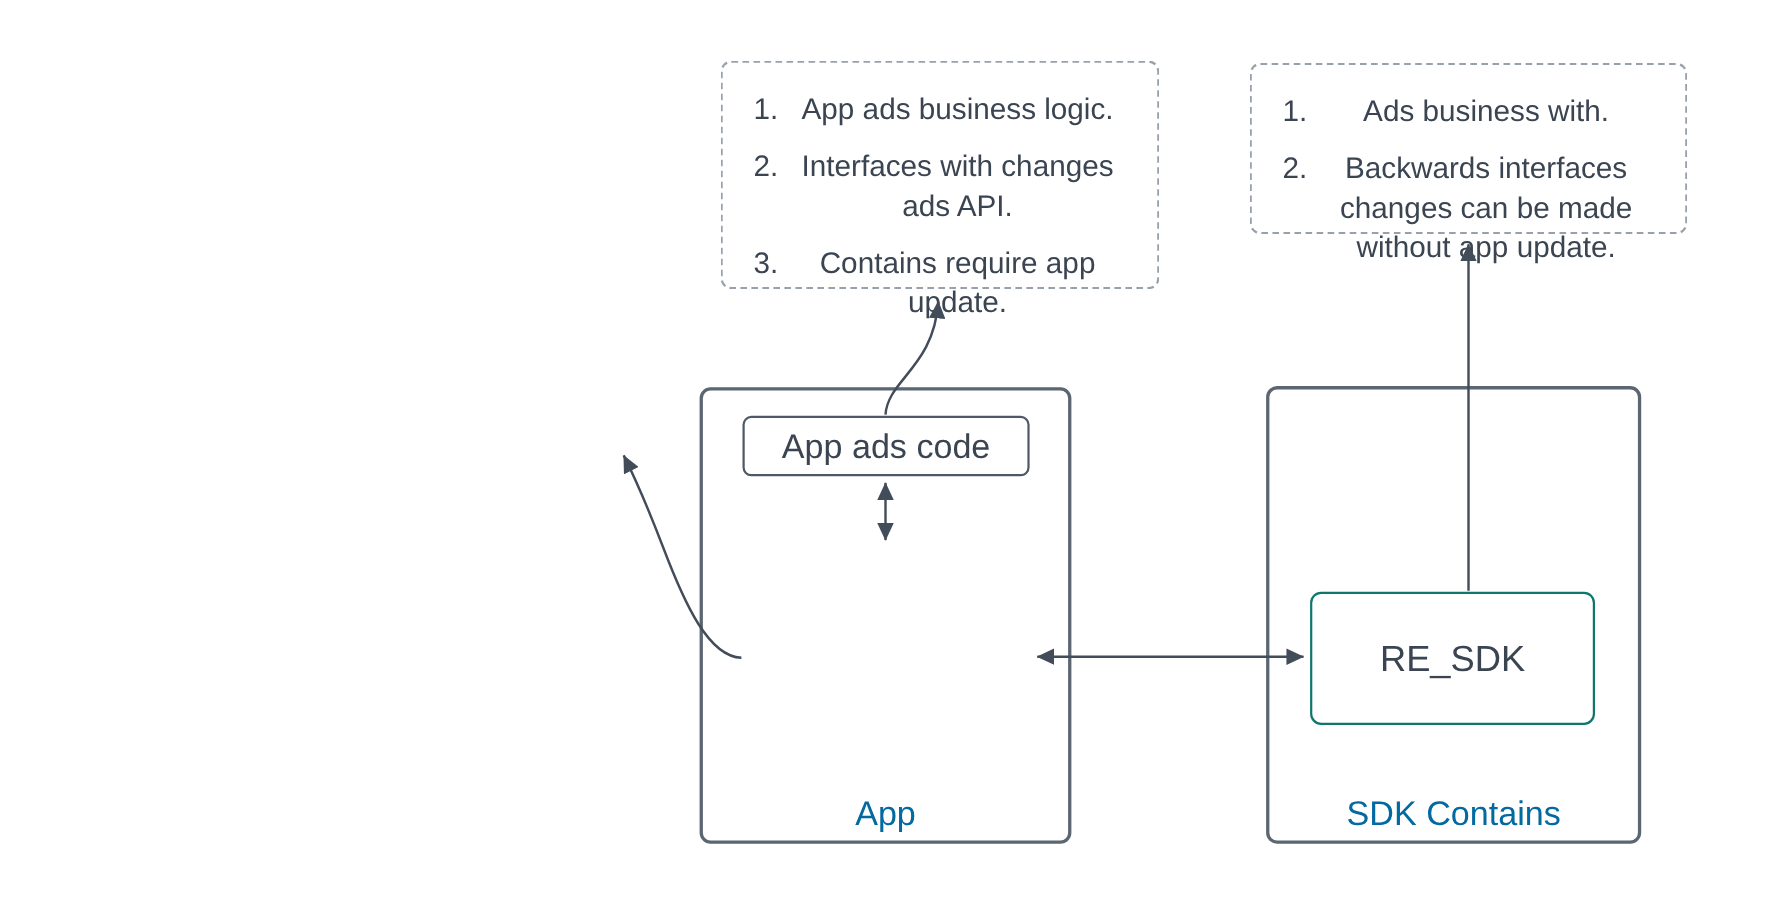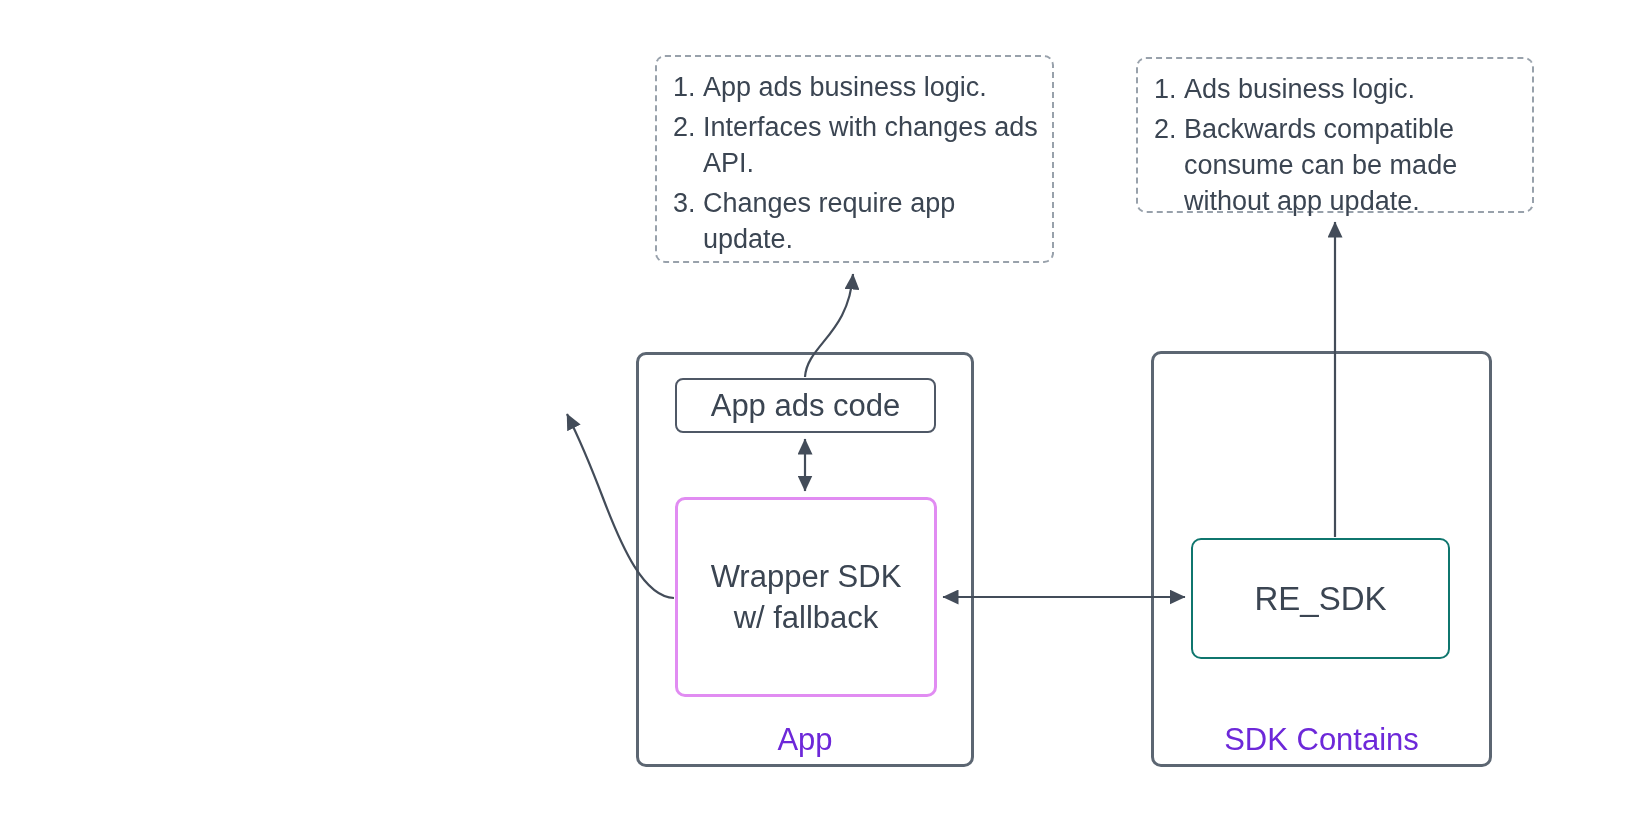--- a/index.html
+++ b/index.html
@@ -25,22 +25,23 @@
     background: #ffffff;
     font-size: 27px;
     line-height: 36px;
     color: #3b4552;
   }
   .note ol {
     margin: 0;
     padding: 8px 10px 8px 42px;
   }
   .note li {
-    margin: 4px;
+    margin: 16px;
     padding: 0;
+    text-align: center;
   }
   #note-app-ads  { left: 655px;  top: 55px;  width: 399px; height: 208px; }
   #note-re-sdk   { left: 1136px; top: 57px;  width: 398px; height: 156px; }
   #note-wrapper  { left: 95px;   top: 316px; width: 461px; height: 243px; }
 
   
   .container-box {
     position: absolute;
     box-sizing: border-box;
     border: 3px solid #5c6672;
@@ -49,21 +50,21 @@
   }
   #container-app         { left: 636px;  top: 352px; width: 338px; height: 415px; }
   #container-sdk-runtime { left: 1151px; top: 351px; width: 341px; height: 416px; }
   .container-label {
     position: absolute;
     left: 0;
     right: 0;
     bottom: 6px;
     text-align: center;
     font-size: 31px;
-    color: #6d28d9;
+    color: #0369a1;
   }
 
   
   .node {
     position: absolute;
     box-sizing: border-box;
     background: #ffffff;
     display: flex;
     flex-direction: column;
     justify-content: center;
@@ -105,48 +106,44 @@
 </style>
 </head>
 <body>
 
 <div class="canvas">
 
   <div class="note" id="note-app-ads">
     <ol>
       <li>App ads business logic.</li>
       <li>Interfaces with changes ads API.</li>
-      <li>Changes require app update.</li>
+      <li>Contains require app update.</li>
     </ol>
   </div>
 
   <div class="note" id="note-re-sdk">
     <ol>
-      <li>Ads business logic.</li>
-      <li>Backwards compatible consume can be made without app update.</li>
+      <li>Ads business with.</li>
+      <li>Backwards interfaces changes can be made without app update.</li>
     </ol>
   </div>
 
 
   <div class="container-box" id="container-app">
     <div class="container-label">App</div>
   </div>
 
   <div class="container-box" id="container-sdk-runtime">
     <div class="container-label">SDK Contains</div>
   </div>
 
   <div class="node" id="node-app-ads-code">
     <span>App ads code</span>
   </div>
 
-  <div class="node" id="node-wrapper-sdk">
-    <span>Wrapper SDK</span>
-    <span>w/ fallback</span>
-  </div>
 
   <div class="node" id="node-re-sdk">
     <span>RE_SDK</span>
   </div>
 
   <svg id="connector-layer" viewBox="0 0 1629 831" xmlns="http://www.w3.org/2000/svg">
     <defs>
       <marker id="arrowhead" markerUnits="userSpaceOnUse" markerWidth="17" markerHeight="15" refX="15.5" refY="7.5" orient="auto-start-reverse">
         <path d="M0,0 L16,7.5 L0,15 z" fill="#434c59"></path>
       </marker>

